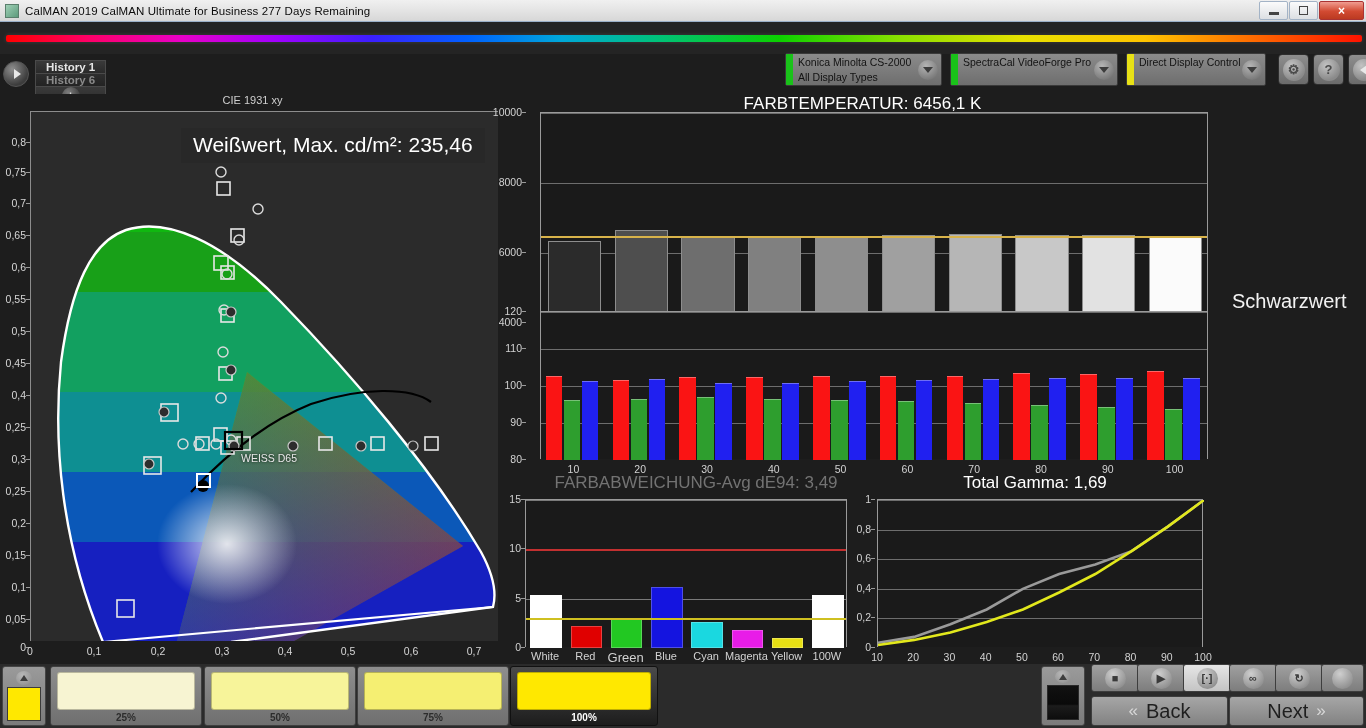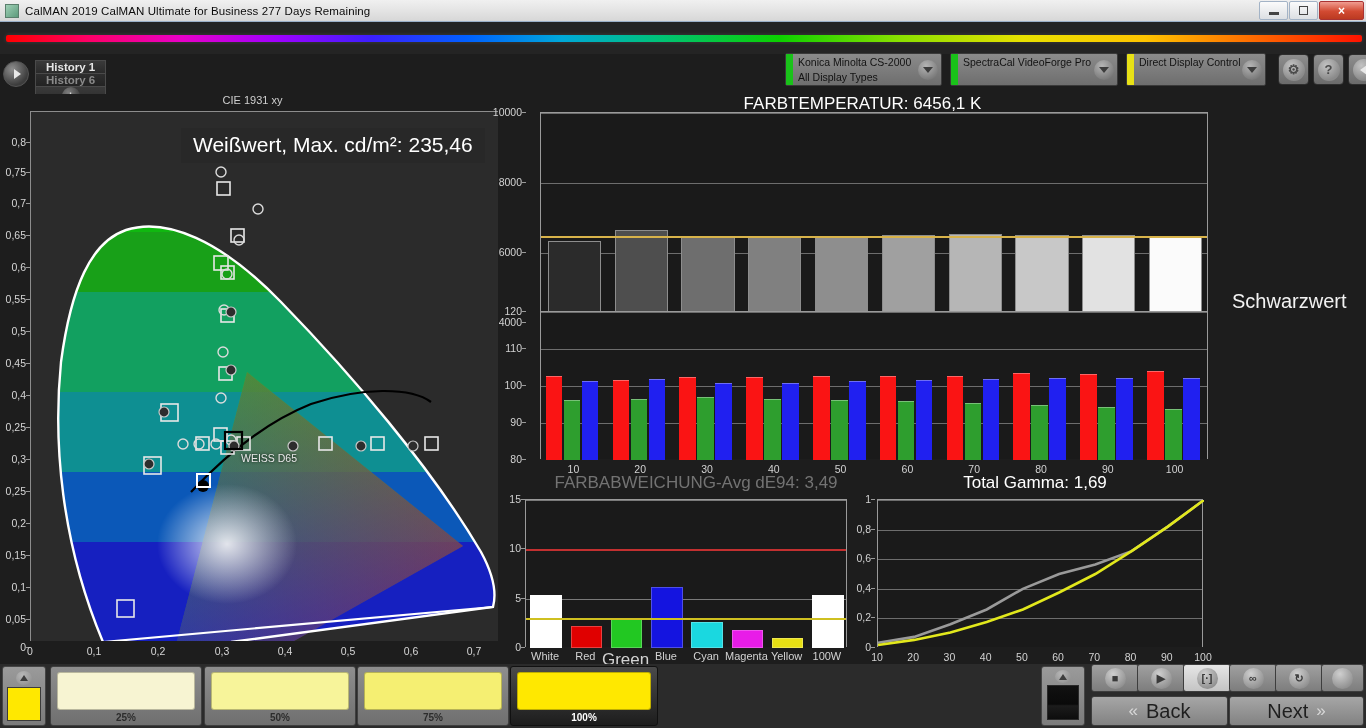--- a/index.html
+++ b/index.html
@@ -625,21 +625,21 @@
       </div>
     <div id="de-yticks">
         <div class="ytick" style="left:-20px;width:36px;top:170.0px;position:absolute;">0</div>
         <div class="ytick" style="left:-20px;width:36px;top:120.7px;position:absolute;">5</div>
         <div class="ytick" style="left:-20px;width:36px;top:71.3px;position:absolute;">10</div>
         <div class="ytick" style="left:-20px;width:36px;top:22.0px;position:absolute;">15</div>
       </div>
     <div id="de-xticks">
         <div class="xtick" style="left:40.1px;top:173px;position:absolute;font-size:11px;">White</div>
         <div class="xtick" style="left:80.4px;top:173px;position:absolute;font-size:11px;">Red</div>
-        <div class="xtick" style="left:120.6px;top:173px;position:absolute;font-size:17px;">Green</div>
+        <div class="xtick" style="left:120.6px;top:173px;position:absolute;font-size:13px;">Green</div>
         <div class="xtick" style="left:160.9px;top:173px;position:absolute;font-size:11px;">Blue</div>
         <div class="xtick" style="left:201.1px;top:173px;position:absolute;font-size:11px;">Cyan</div>
         <div class="xtick" style="left:241.4px;top:173px;position:absolute;font-size:11px;">Magenta</div>
         <div class="xtick" style="left:281.6px;top:173px;position:absolute;font-size:11px;">Yellow</div>
         <div class="xtick" style="left:321.9px;top:173px;position:absolute;font-size:11px;">100W</div>
       </div>
   </div>
 
   <div class="chart-box" style="left:855px; top:383px; width:360px; height:185px;">
     <div class="panel-title" style="position:absolute;left:0;top:-1px;width:360px;font-size:17px;color:#fff;">Total Gamma: 1,69</div>

